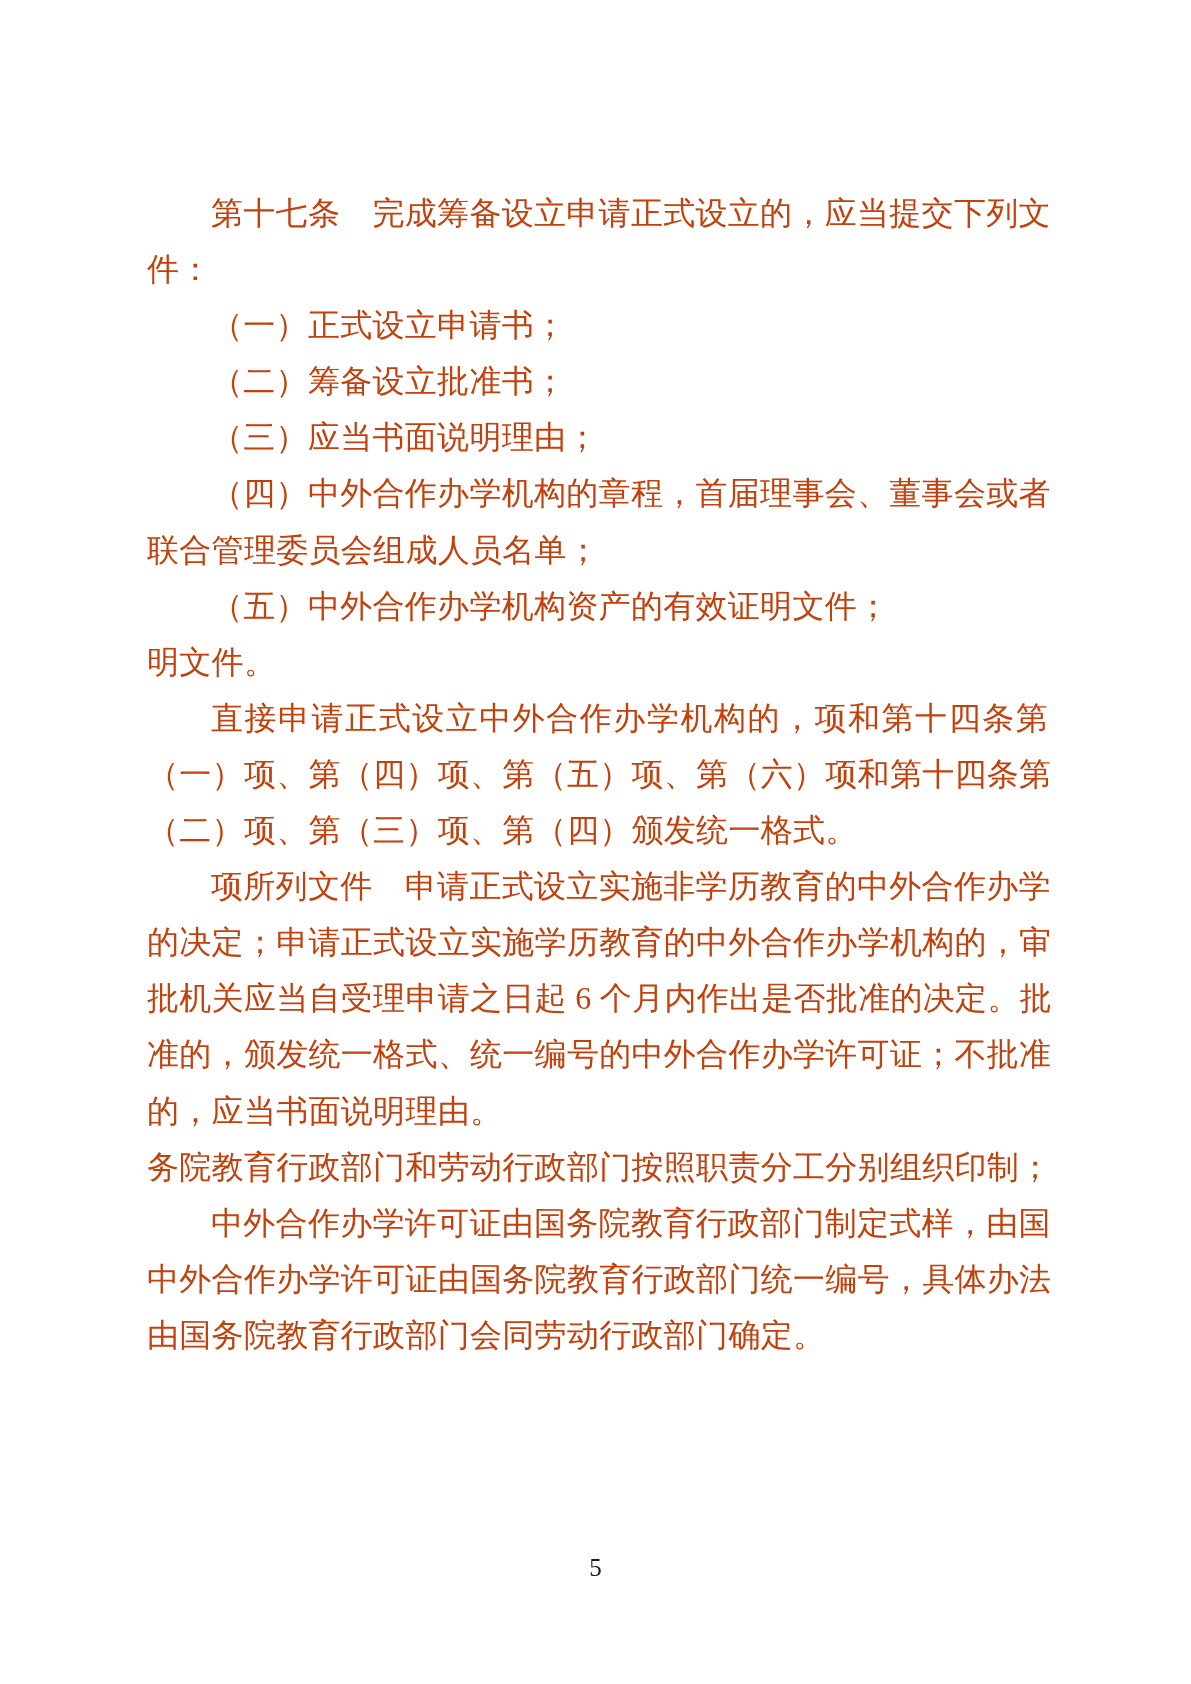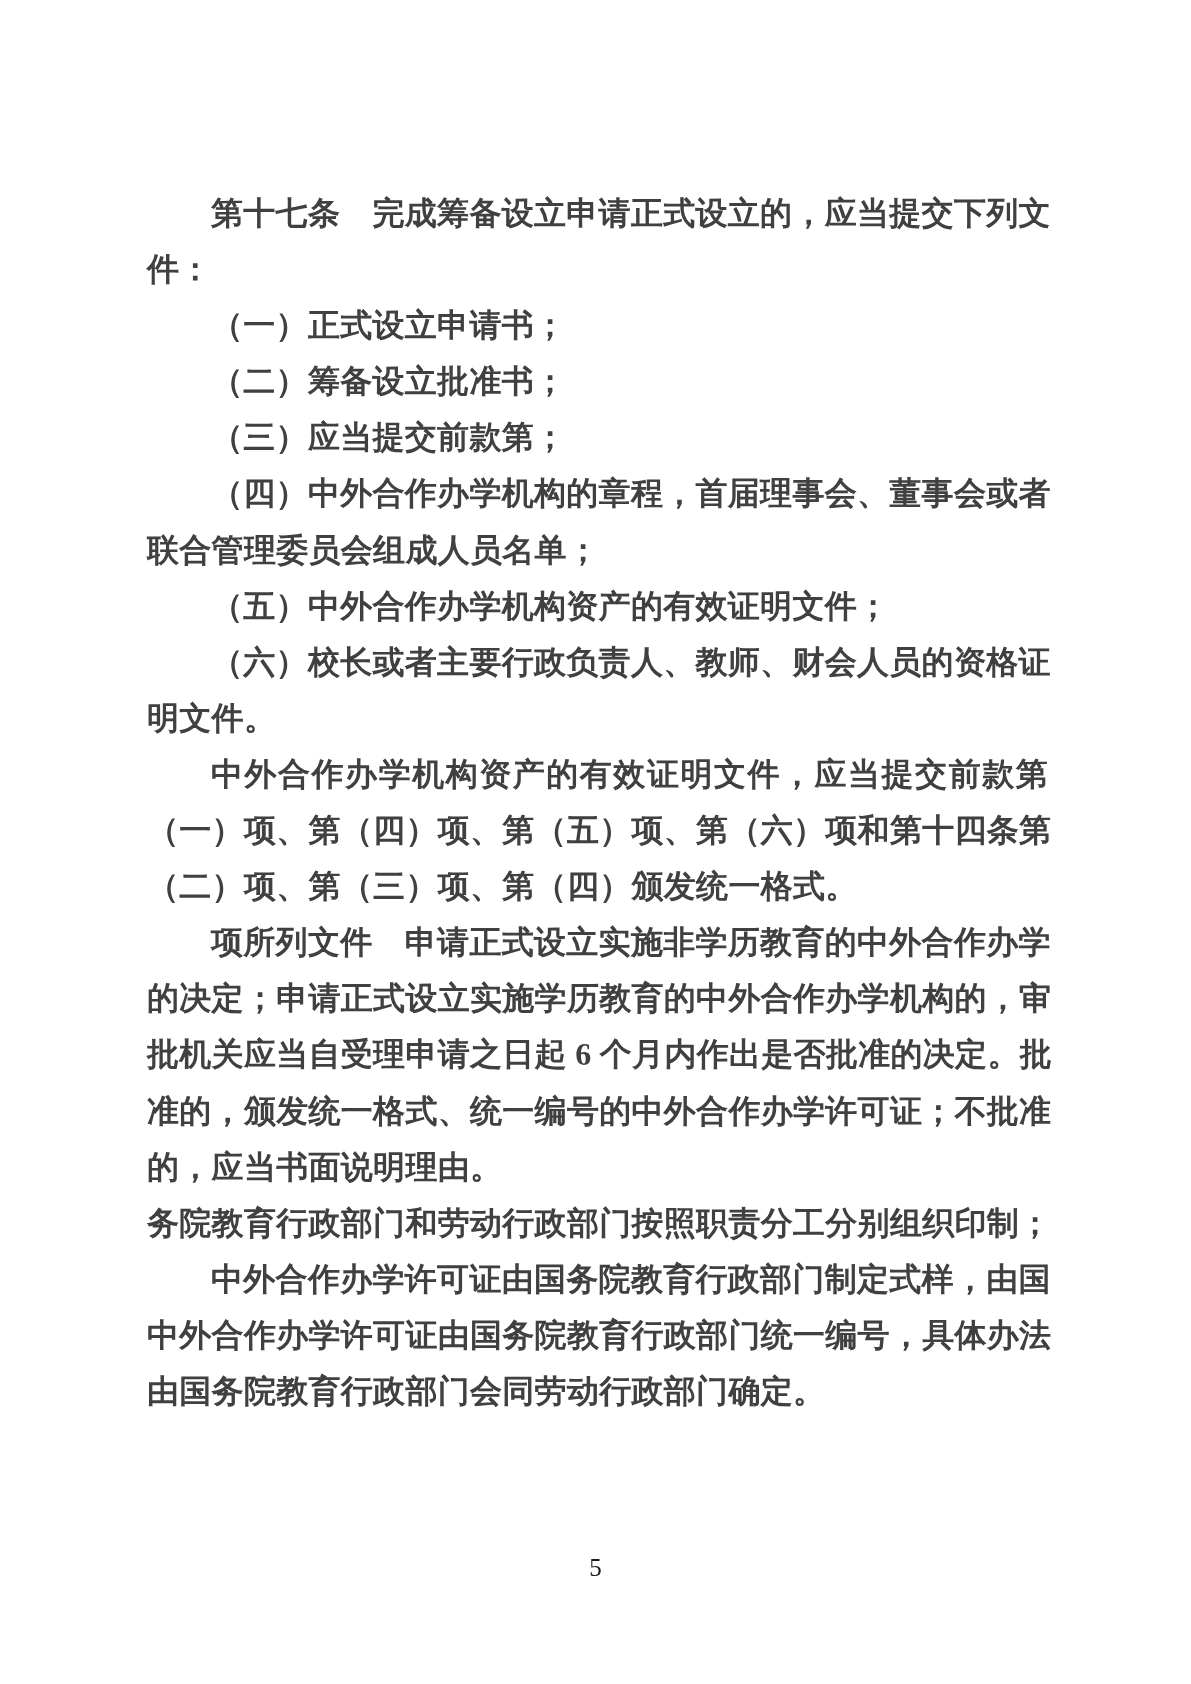--- a/index.html
+++ b/index.html
@@ -18,22 +18,22 @@
   .text-block {
     position: absolute;
     left: 147px;
     top: 185px;
     width: 901px;
   }
   .line {
     height: 56.1px;
     line-height: 56.1px;
     font-size: 32px;
-    color: #404040;
-    font-weight: 700;
+    color: #c2410c;
+    font-weight: 400;
     white-space: nowrap;
     text-align: justify;
     text-align-last: left;
     letter-spacing: 0.3px;
   }
   .line.fill {
     text-align-last: justify;
   }
   .line.indent {
     text-indent: 64px;
@@ -51,27 +51,26 @@
 </style>
 </head>
 <body>
 
 <div class="page">
   <div class="text-block" id="text-block">
       <div class="line indent fill">第十七条　完成筹备设立申请正式设立的，应当提交下列文</div>
       <div class="line">件：</div>
       <div class="line indent">（一）正式设立申请书；</div>
       <div class="line indent">（二）筹备设立批准书；</div>
-      <div class="line indent">（三）应当提交前款第；</div>
+      <div class="line indent">（三）应当书面说明理由；</div>
       <div class="line indent fill">（四）中外合作办学机构的章程，首届理事会、董事会或者</div>
       <div class="line">联合管理委员会组成人员名单；</div>
       <div class="line indent">（五）中外合作办学机构资产的有效证明文件；</div>
-      <div class="line indent fill">（六）校长或者主要行政负责人、教师、财会人员的资格证</div>
       <div class="line">明文件。</div>
-      <div class="line indent fill">中外合作办学机构资产的有效证明文件，应当提交前款第</div>
+      <div class="line indent fill">直接申请正式设立中外合作办学机构的，项和第十四条第</div>
       <div class="line fill">（一）项、第（四）项、第（五）项、第（六）项和第十四条第</div>
       <div class="line">（二）项、第（三）项、第（四）颁发统一格式。</div>
       <div class="line indent fill">项所列文件　申请正式设立实施非学历教育的中外合作办学</div>
       <div class="line fill">的决定；申请正式设立实施学历教育的中外合作办学机构的，审</div>
       <div class="line fill">批机关应当自受理申请之日起 6 个月内作出是否批准的决定。批</div>
       <div class="line fill">准的，颁发统一格式、统一编号的中外合作办学许可证；不批准</div>
       <div class="line">的，应当书面说明理由。</div>
       <div class="line fill">务院教育行政部门和劳动行政部门按照职责分工分别组织印制；</div>
       <div class="line indent fill">中外合作办学许可证由国务院教育行政部门制定式样，由国</div>
       <div class="line fill">中外合作办学许可证由国务院教育行政部门统一编号，具体办法</div>

